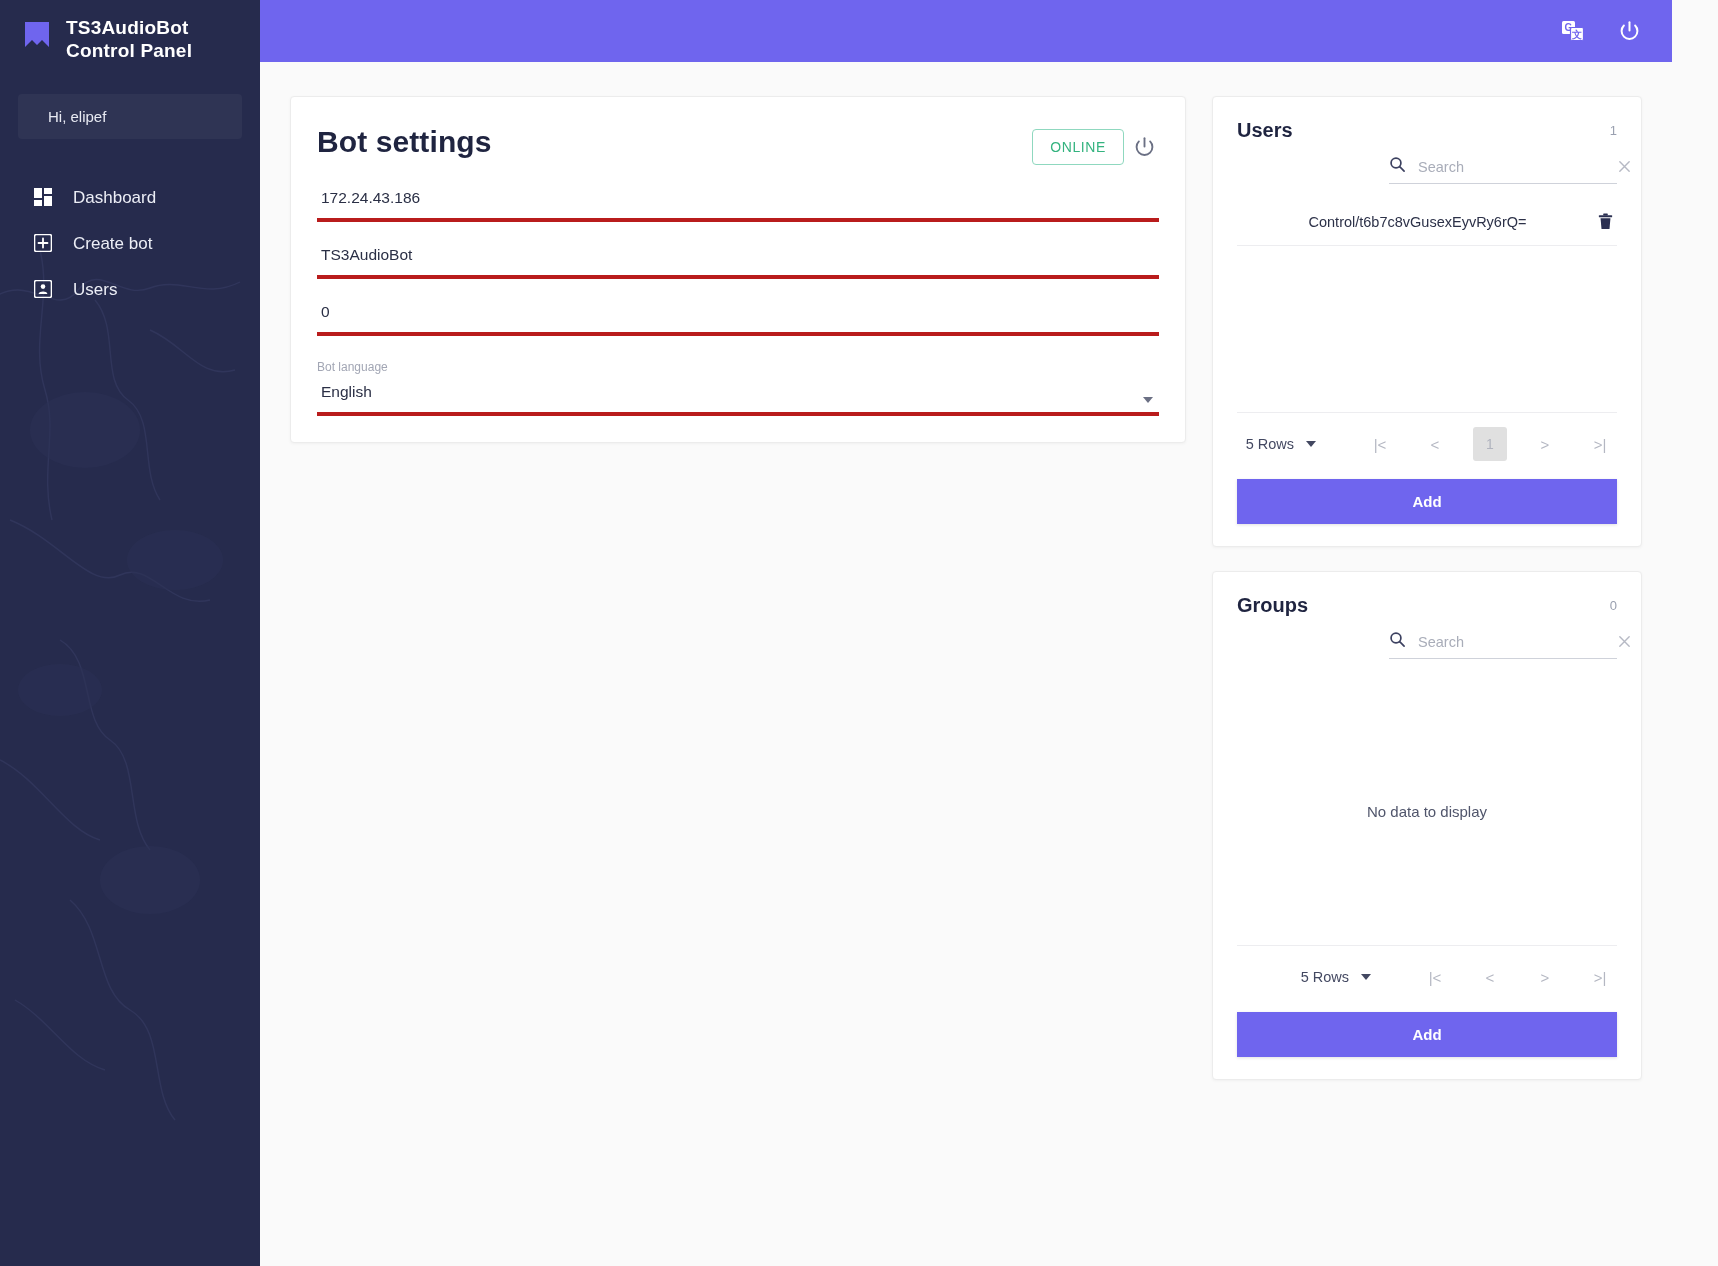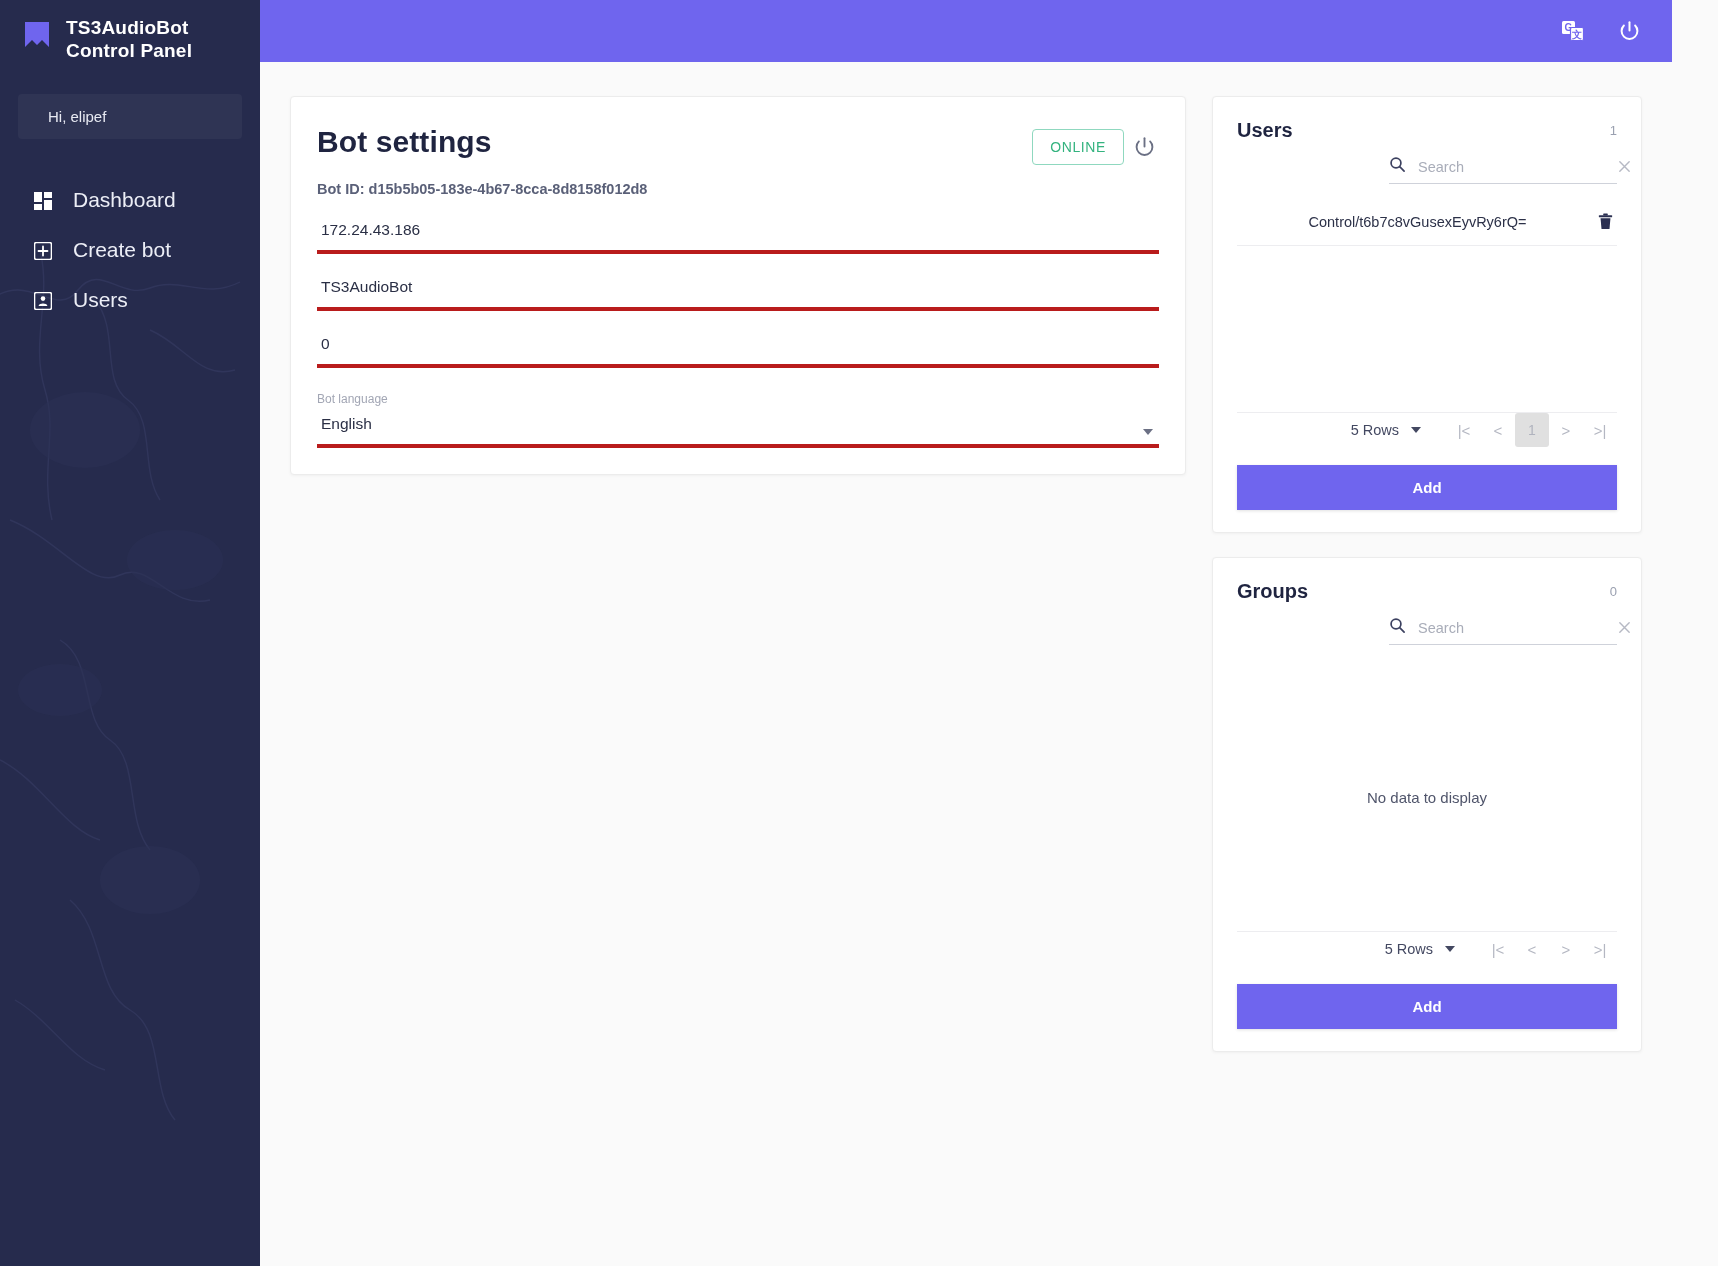--- a/index.html
+++ b/index.html
@@ -35,23 +35,23 @@
   }
   .greet-wrap { position: relative; z-index: 2; padding: 14px 18px 0 18px; }
   .greet {
     background: rgba(255,255,255,.045);
     border-radius: 4px;
     padding: 14px 18px 14px 30px;
     color: #e8eaf3; font-size: 15px;
   }
   .nav { position: relative; z-index: 2; margin-top: 36px; }
   .nav-item {
-    display: flex; align-items: center; gap: 21px;
+    display: flex; gap: 21px;
     padding: 13px 18px 13px 34px;
-    color: #eceef6; font-size: 21px;
+    color: #eceef6; font-size: 17px;
     cursor: pointer;
   }
   .nav-ico { width: 18px; height: 18px; flex: 0 0 18px; display: block; }
 
   
   .main { flex: 1; display: flex; flex-direction: column; min-width: 0; }
   .topbar {
     height: 62px; flex: 0 0 62px;
     background: #6f65ee;
     display: flex; align-items: center; justify-content: flex-end;
@@ -142,21 +142,21 @@
   .row-text { flex: 1; text-align: center; font-size: 14.5px; color: #2c3148; }
   .empty-state {
     display: flex; align-items: center; justify-content: center;
     color: #50556b; font-size: 15px;
   }
   .users-body { height: 210px; }
   .groups-body { height: 268px; }
 
   .pager {
     display: flex; align-items: center; justify-content: flex-end;
-    gap: 0; border-top: 1px solid #ededf0;
+    gap: 21px; padding-top: 14px; border-top: 1px solid #ededf0;
   }
   .rows-select {
     display: flex; align-items: center; gap: 12px;
     font-size: 14.5px; color: #434861; cursor: pointer;
     margin-right: 26px;
   }
   .rows-caret {
     width: 0; height: 0;
     border-left: 5px solid transparent;
     border-right: 5px solid transparent;
@@ -286,21 +286,20 @@
             <button class="status-badge">ONLINE</button>
             <button class="power-btn">
               <svg width="25" height="25" viewBox="0 0 24 24" fill="none" stroke="#6b7084" stroke-width="1.8" stroke-linecap="round">
                 <path d="M12 3 V11"></path>
                 <path d="M6.6 6.2 A7.6 7.6 0 1 0 17.4 6.2"></path>
               </svg>
             </button>
           </div>
         </div>
 
-        <div class="bot-id">Bot ID: d15b5b05-183e-4b67-8cca-8d8158f012d8</div>
 
         <div class="field">
           <input class="field-value" value="172.24.43.186" style="">
         </div>
         <div class="field">
           <input class="field-value" value="TS3AudioBot" style="">
         </div>
         <div class="field">
           <input class="field-value" value="0" style="">
         </div>

